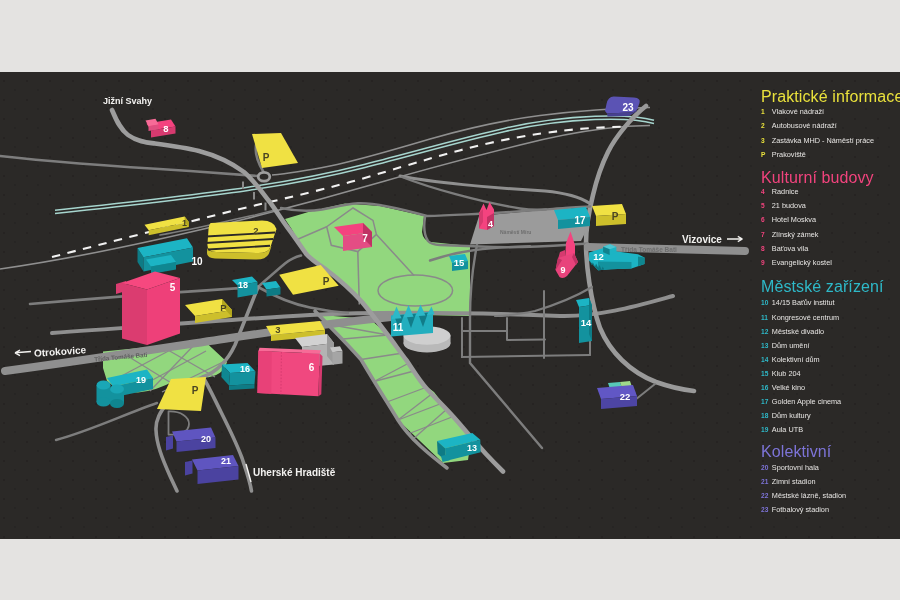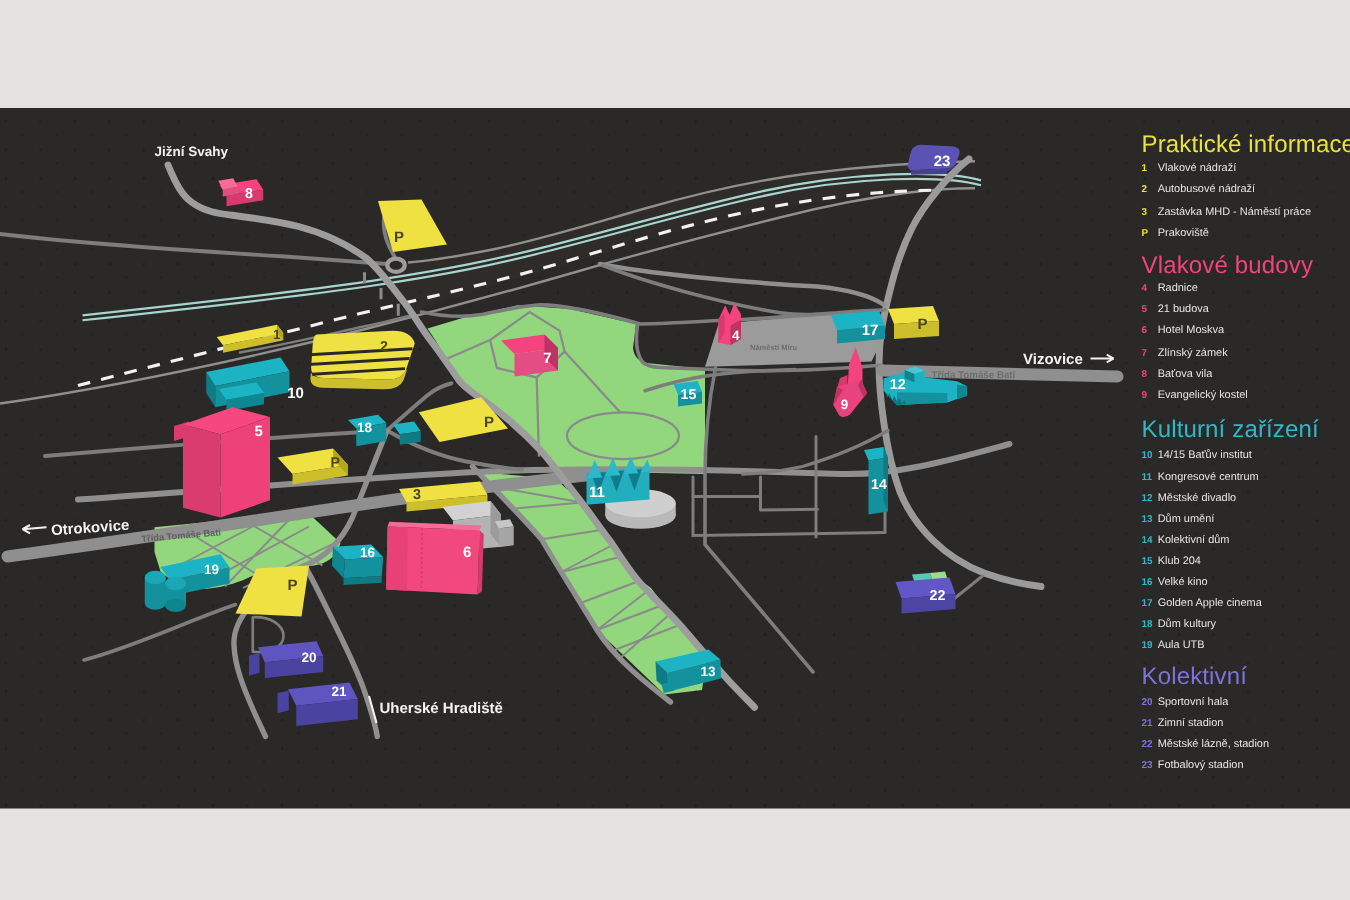--- a/index.html
+++ b/index.html
@@ -374,28 +374,28 @@
 </g>
 <text x="621" y="252" font-size="6.5" fill="#6e6e6e" font-weight="600">Třída Tomáše Bati</text>
 </g>
 </svg>
 
 <div class="lg hd" style="left:761px;top:89.3px;color:#e9e13c">Praktické informace</div>
 <div class="lg it" style="left:761px;top:107.9px"><span class="no" style="color:#e9e13c">1</span>Vlakové nádraží</div>
 <div class="lg it" style="left:761px;top:122.2px"><span class="no" style="color:#e9e13c">2</span>Autobusové nádraží</div>
 <div class="lg it" style="left:761px;top:136.5px"><span class="no" style="color:#e9e13c">3</span>Zastávka MHD - Náměstí práce</div>
 <div class="lg it" style="left:761px;top:150.8px"><span class="no" style="color:#e9e13c">P</span>Prakoviště</div>
-<div class="lg hd" style="left:761px;top:170.2px;color:#f1437d">Vlakové budovy</div>
+<div class="lg hd" style="left:761px;top:170.2px;color:#f1437d">Kulturní budovy</div>
 <div class="lg it" style="left:761px;top:188px"><span class="no" style="color:#f1437d">4</span>Radnice</div>
 <div class="lg it" style="left:761px;top:202.2px"><span class="no" style="color:#f1437d">5</span>21 budova</div>
 <div class="lg it" style="left:761px;top:216.4px"><span class="no" style="color:#f1437d">6</span>Hotel Moskva</div>
 <div class="lg it" style="left:761px;top:230.6px"><span class="no" style="color:#f1437d">7</span>Zlínský zámek</div>
 <div class="lg it" style="left:761px;top:244.8px"><span class="no" style="color:#f1437d">8</span>Baťova vila</div>
 <div class="lg it" style="left:761px;top:259px"><span class="no" style="color:#f1437d">9</span>Evangelický kostel</div>
-<div class="lg hd" style="left:761px;top:278.7px;color:#2eb9c8">Kulturní zařízení</div>
+<div class="lg hd" style="left:761px;top:278.7px;color:#2eb9c8">Městské zařízení</div>
 <div class="lg it" style="left:761px;top:299.2px"><span class="no" style="color:#2eb9c8">10</span>14/15 Baťův institut</div>
 <div class="lg it" style="left:761px;top:313.5px"><span class="no" style="color:#2eb9c8">11</span>Kongresové centrum</div>
 <div class="lg it" style="left:761px;top:327.7px"><span class="no" style="color:#2eb9c8">12</span>Městské divadlo</div>
 <div class="lg it" style="left:761px;top:341.8px"><span class="no" style="color:#2eb9c8">13</span>Dům umění</div>
 <div class="lg it" style="left:761px;top:356px"><span class="no" style="color:#2eb9c8">14</span>Kolektivní dům</div>
 <div class="lg it" style="left:761px;top:369.8px"><span class="no" style="color:#2eb9c8">15</span>Klub 204</div>
 <div class="lg it" style="left:761px;top:383.5px"><span class="no" style="color:#2eb9c8">16</span>Velké kino</div>
 <div class="lg it" style="left:761px;top:397.7px"><span class="no" style="color:#2eb9c8">17</span>Golden Apple cinema</div>
 <div class="lg it" style="left:761px;top:411.8px"><span class="no" style="color:#2eb9c8">18</span>Dům kultury</div>
 <div class="lg it" style="left:761px;top:425.5px"><span class="no" style="color:#2eb9c8">19</span>Aula UTB</div>

